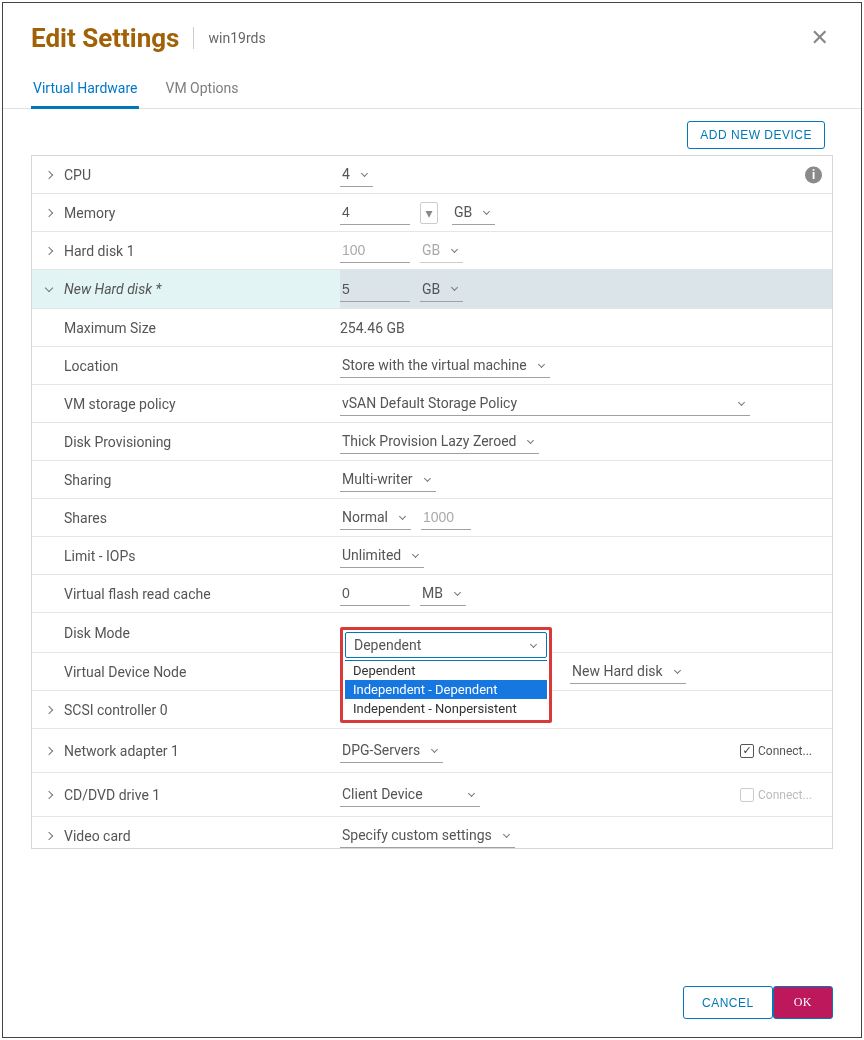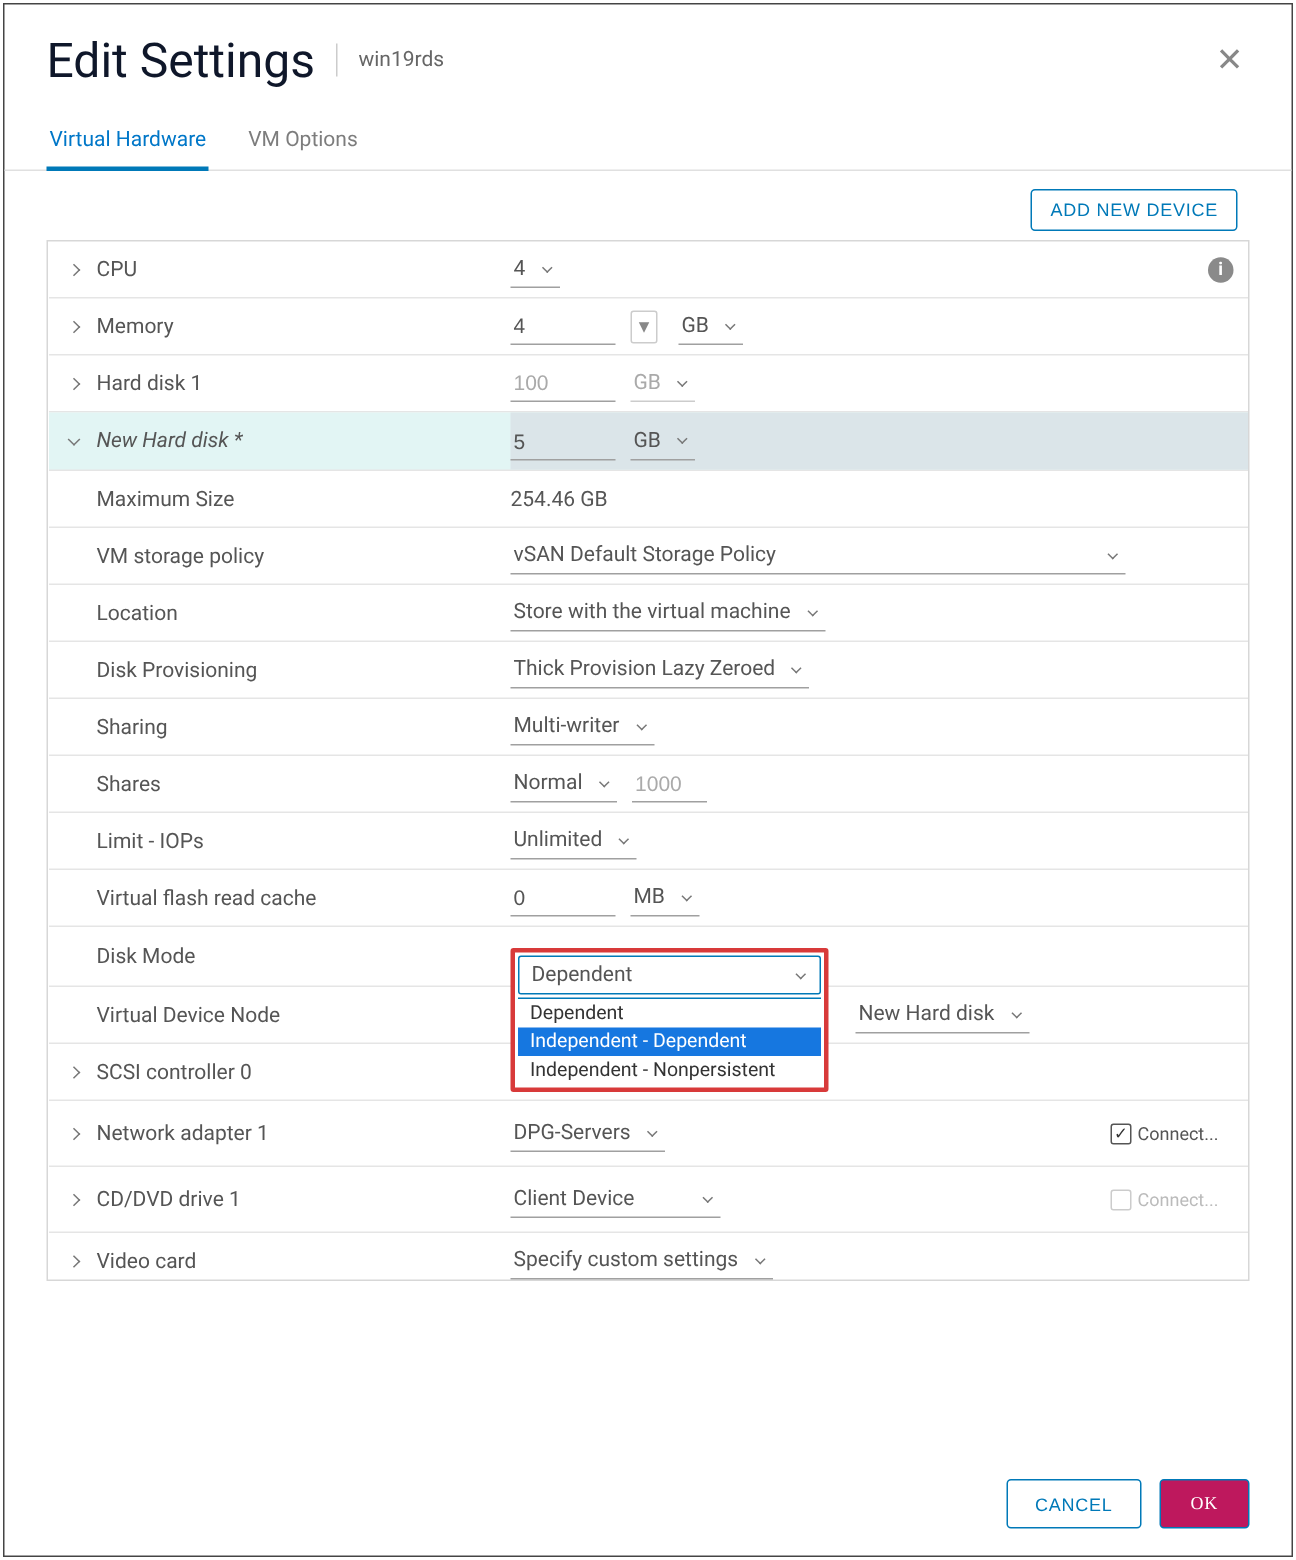--- a/index.html
+++ b/index.html
@@ -19,23 +19,23 @@
     display: flex;
     flex-direction: column;
     position: relative;
   }
   .header {
     display: flex;
     align-items: center;
     padding: 18px 28px 8px 28px;
   }
   .title {
-    font-size: 32px;
-    font-weight: 400;
-    color: #0f172a;
+    font-size: 26px;
+    font-weight: 700;
+    color: #a16207;
   }
   .divider-v {
     width: 1px;
     height: 22px;
     background: #ccc;
     margin: 0 14px;
   }
   .subtitle {
     font-size: 14px;
     color: #666;
@@ -222,21 +222,21 @@
   .conn.disabled { color: #bbb;}
   .check {
     width:14px;height:14px;border:1px solid #555;border-radius:2px;
     display:inline-flex;align-items:center;justify-content:center;
     font-size:11px;
   }
   .check.disabled{border-color:#ccc;}
   .check.on::after{content:"✓";color:#333;}
   .footer {
     margin-top: auto;
-    display:flex; justify-content:flex-end; gap:12px;
+    display:flex; justify-content:flex-end; gap:0;
     padding: 18px 28px;
   }
   .btn-cancel {
     border:1px solid #0079b8; color:#0079b8; background:#fff;
     padding: 8px 18px; font-size:12px; letter-spacing:0.5px; cursor:pointer; border-radius:3px;
   }
   .btn-ok {
     border:1px solid #0079b8; color:#fff; background:#be185d;
     padding: 8px 20px; font-size:12px; letter-spacing:0.5px; cursor:pointer; border-radius:3px;font-family:Liberation Serif, serif;
   }
@@ -325,34 +325,34 @@
         </div>
       </div>
     </div>
 
     <div class="row sub">
       <div class="row-label">Maximum Size</div>
       <div class="row-value">254.46 GB</div>
     </div>
 
     <div class="row sub">
+      <div class="row-label">Location</div>
+      <div class="row-value">
+        <span class="sel">
+          <span>Store with the virtual machine</span>
+          <span class="ch"></span>
+        </span>
+      </div>
+    </div>
+
+    <div class="row sub">
       <div class="row-label">VM storage policy</div>
       <div class="row-value">
         <span class="sel input-line w420" style="justify-content:space-between">
           <span>vSAN Default Storage Policy</span>
-          <span class="ch"></span>
-        </span>
-      </div>
-    </div>
-
-    <div class="row sub">
-      <div class="row-label">Location</div>
-      <div class="row-value">
-        <span class="sel">
-          <span>Store with the virtual machine</span>
           <span class="ch"></span>
         </span>
       </div>
     </div>
 
     <div class="row sub">
       <div class="row-label">Disk Provisioning</div>
       <div class="row-value">
         <span class="sel">
           <span>Thick Provision Lazy Zeroed</span>

